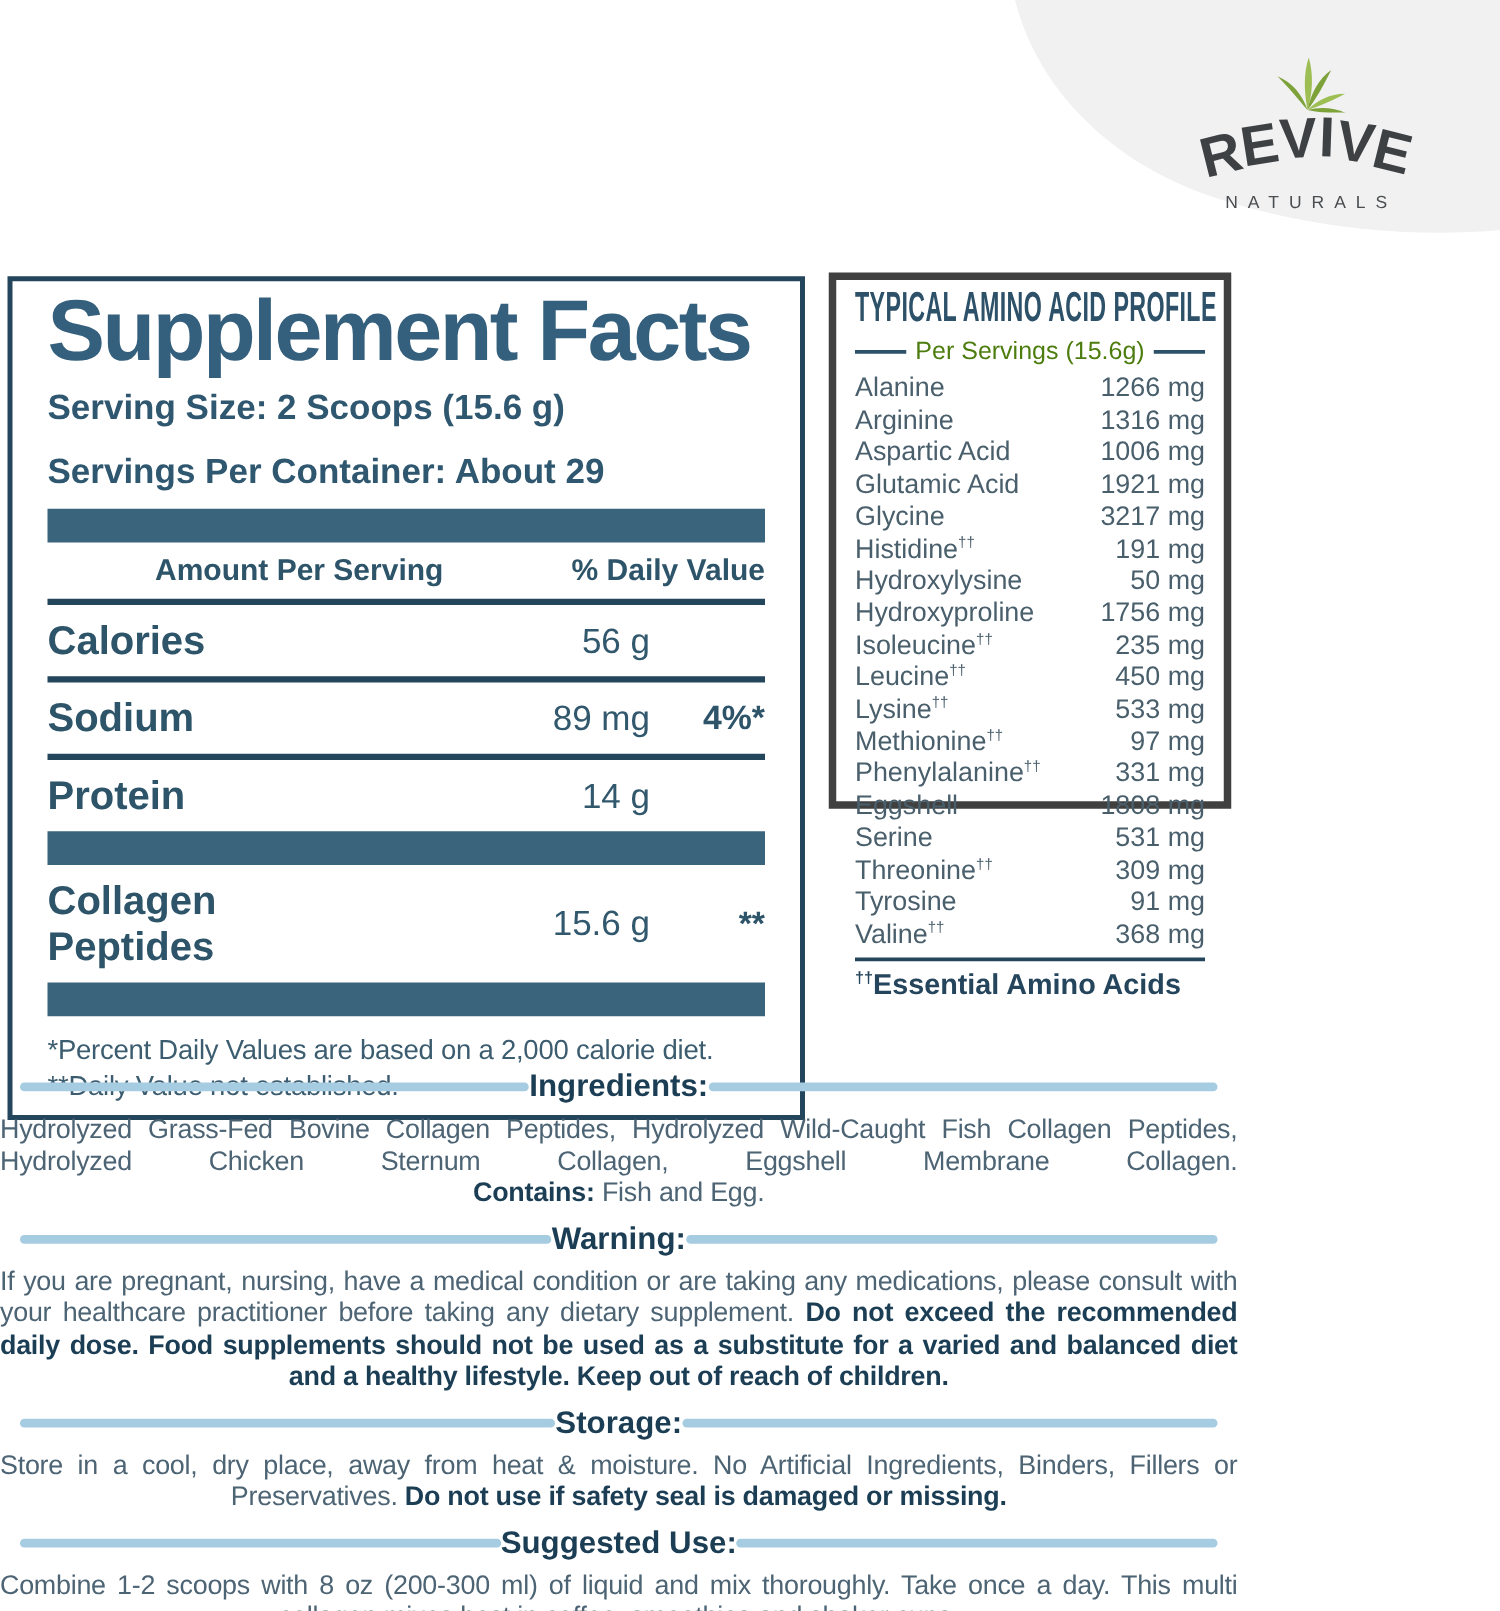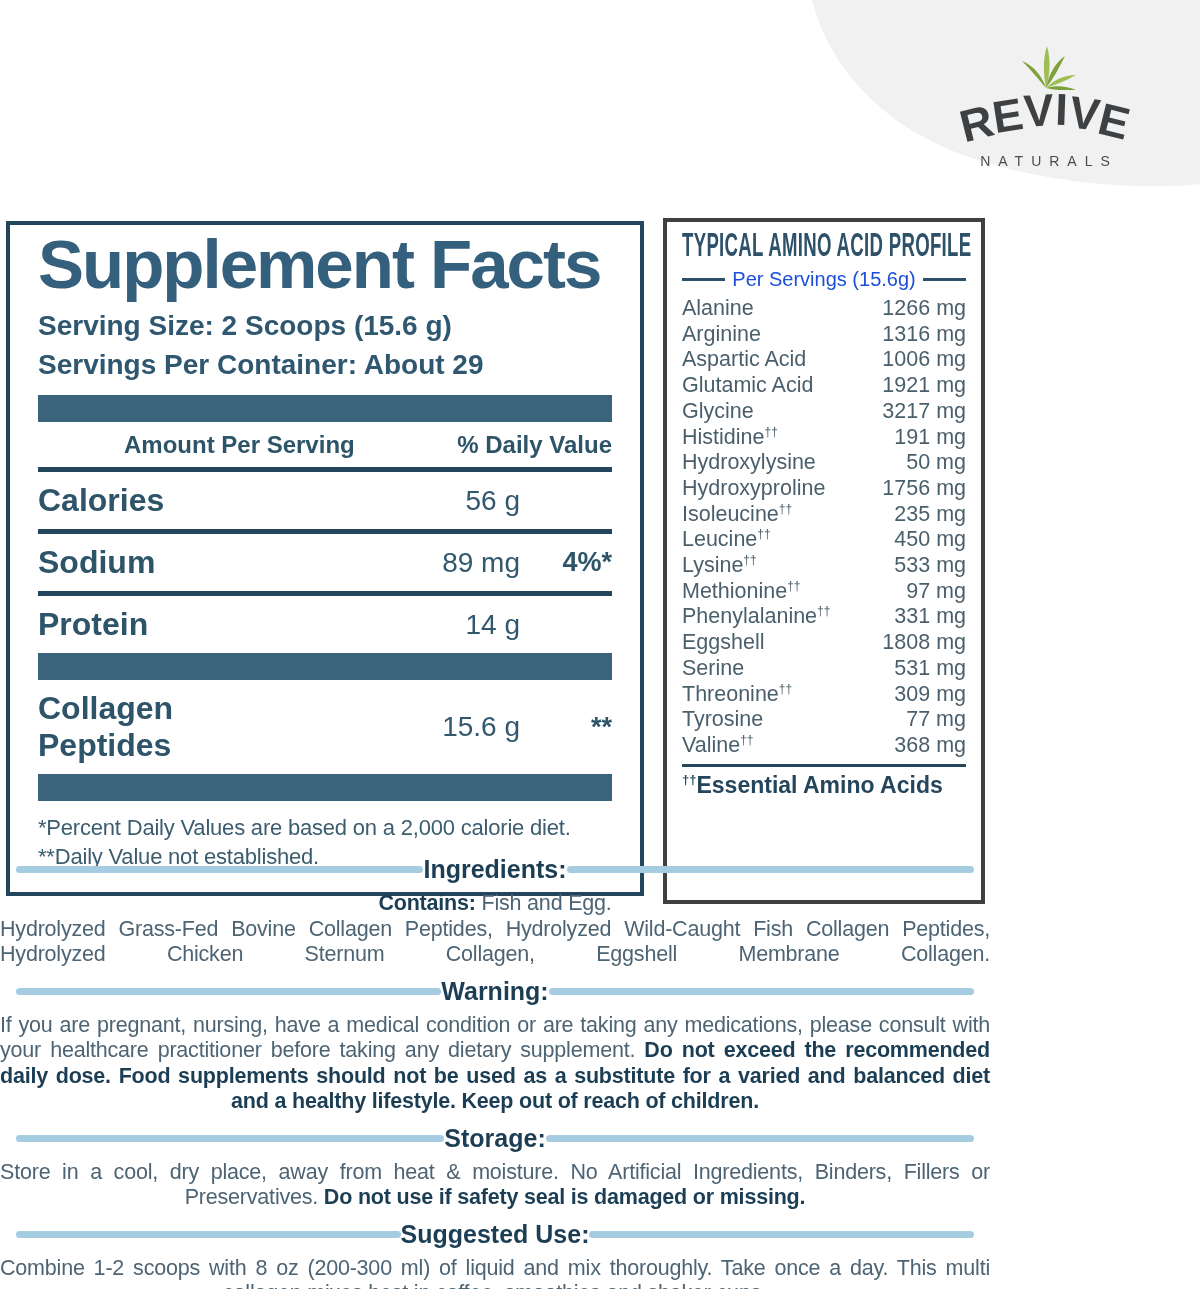--- a/index.html
+++ b/index.html
@@ -37,27 +37,27 @@
   .sf-header .h2 { font-size:24px; font-weight:700; color:#2d5469; }
   .sep { height:5px; background:#24465c; }
   .sf-row { display:grid; grid-template-columns:262px 1fr 92px; align-items:center; padding:10px 0; }
   .sf-row .lab { font-size:32px; font-weight:700; color:#2d5469; }
   .sf-row .amt { font-size:28px; color:#32586d; text-align:right; }
   .sf-row .dv  { font-size:27px; font-weight:700; color:#2d5469; text-align:right; }
   .sf-foot { margin-top:13px; font-size:22px; color:#3c5c6f; line-height:1.3; letter-spacing:-0.2px; }
 
   
   .aa-box {
-    position:absolute; left:663px; top:218px; width:322px; height:686px;
-    border:4px solid #404040; padding:6px 15px 10px;
+    position:absolute; left:663px; top:218px; width:322px; height:429px;
+    border:6px solid #404040; padding:6px 15px 10px;
   }
   .aa-title-wrap { height:40px; overflow:visible; }
   .aa-title { display:inline-block; font-size:30px; font-weight:700; color:#2d5168; white-space:nowrap;
               transform:scale(0.62,1.12); transform-origin:left center; letter-spacing:0.5px; }
-  .aa-sub { display:flex; align-items:center; gap:7px; margin-top:0; color:#1d4ed8; }
+  .aa-sub { display:flex; align-items:center; gap:7px; margin-top:0; color:#4d7c0f; }
   .aa-sub .line { flex:1; height:3px; background:#2d5168; }
   .aa-sub .t { font-size:20px; white-space:nowrap; }
   .aa-list { margin-top:5px; }
   .aa-row { display:flex; justify-content:space-between; font-size:21.5px; line-height:25.7px; color:#4a5f6c; }
   .aa-row sup { font-size:12px; line-height:0; }
   .aa-hr { height:3px; background:#24465c; margin-top:5px; }
   .aa-foot { padding-top:5px; font-size:23px; font-weight:700; color:#24455c; }
   .aa-foot sup { font-size:13px; }
 
   
@@ -101,21 +101,21 @@
         <span>I</span>
         <span>V</span>
         <span>E</span>
       </div>
     <div class="logo-sub">NATURALS</div>
   </div>
 
   <div class="sf-box">
     <div class="sf-title">Supplement Facts</div>
     <div class="sf-serving">Serving Size: 2 Scoops (15.6 g)</div>
-    <div class="sf-serving" style="margin-top:0;">Servings Per Container: About 29</div>
+    <div class="sf-serving" style="margin-top:12px;">Servings Per Container: About 29</div>
     <div class="bar m"></div>
 
     <div class="sf-header">
       <span class="h1">Amount Per Serving</span>
       <span class="h2">% Daily Value</span>
     </div>
     <div class="sep"></div>
 
     <div class="sf-row">
       <span class="lab">Calories</span>
@@ -218,39 +218,39 @@
         <div class="aa-row">
           <span>Serine</span>
           <span>531 mg</span>
         </div>
         <div class="aa-row">
           <span>Threonine<sup>††</sup></span>
           <span>309 mg</span>
         </div>
         <div class="aa-row">
           <span>Tyrosine</span>
-          <span>77 mg</span>
+          <span>91 mg</span>
         </div>
         <div class="aa-row">
           <span>Valine<sup>††</sup></span>
           <span>368 mg</span>
         </div>
       </div>
     <div class="aa-hr"></div>
     <div class="aa-foot"><sup>††</sup><span>Essential Amino Acids</span></div>
   </div>
 
   <div class="bottom">
       <div class="sec-head">
         <span class="hline"></span>
         <span class="t">Ingredients:</span>
         <span class="hline"></span>
       </div>
+      <p class="para last-justify"><span>Hydrolyzed Grass-Fed Bovine Collagen Peptides, Hydrolyzed Wild-Caught Fish Collagen Peptides, Hydrolyzed Chicken Sternum Collagen, Eggshell Membrane Collagen.</span></p>
       <p class="para center"><span class="b">Contains:</span><span> Fish and Egg.</span></p>
-      <p class="para last-justify"><span>Hydrolyzed Grass-Fed Bovine Collagen Peptides, Hydrolyzed Wild-Caught Fish Collagen Peptides, Hydrolyzed Chicken Sternum Collagen, Eggshell Membrane Collagen.</span></p>
       <div class="sec-head">
         <span class="hline"></span>
         <span class="t">Warning:</span>
         <span class="hline"></span>
       </div>
       <p class="para last-center"><span>If you are pregnant, nursing, have a medical condition or are taking any medications, please consult with your healthcare practitioner before taking any dietary supplement. </span><span class="b">Do not exceed the recommended daily dose. Food supplements should not be used as a substitute for a varied and balanced diet and a healthy lifestyle. Keep out of reach of children.</span></p>
       <div class="sec-head">
         <span class="hline"></span>
         <span class="t">Storage:</span>
         <span class="hline"></span>

